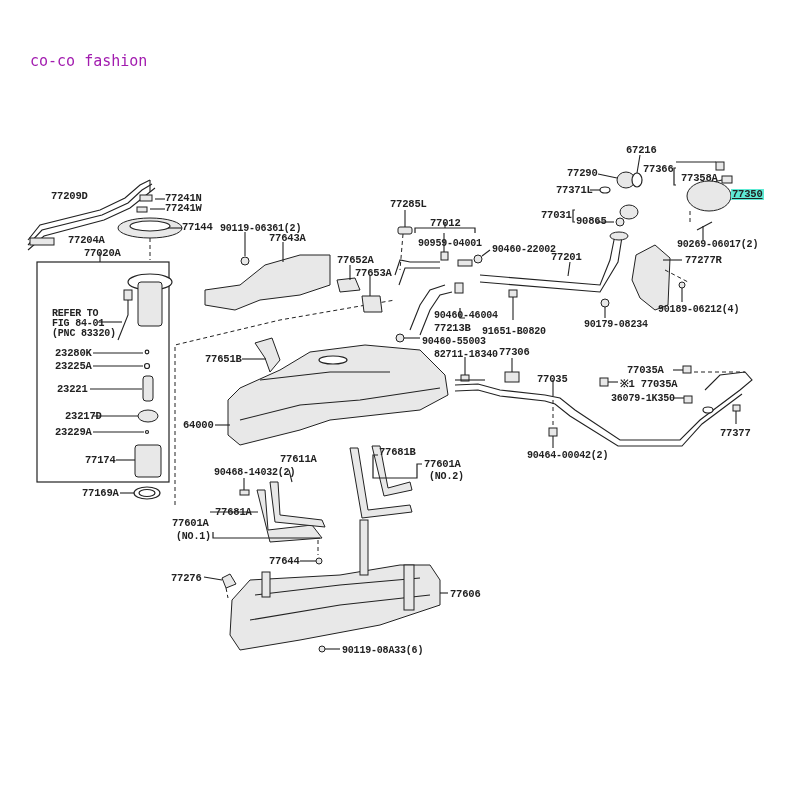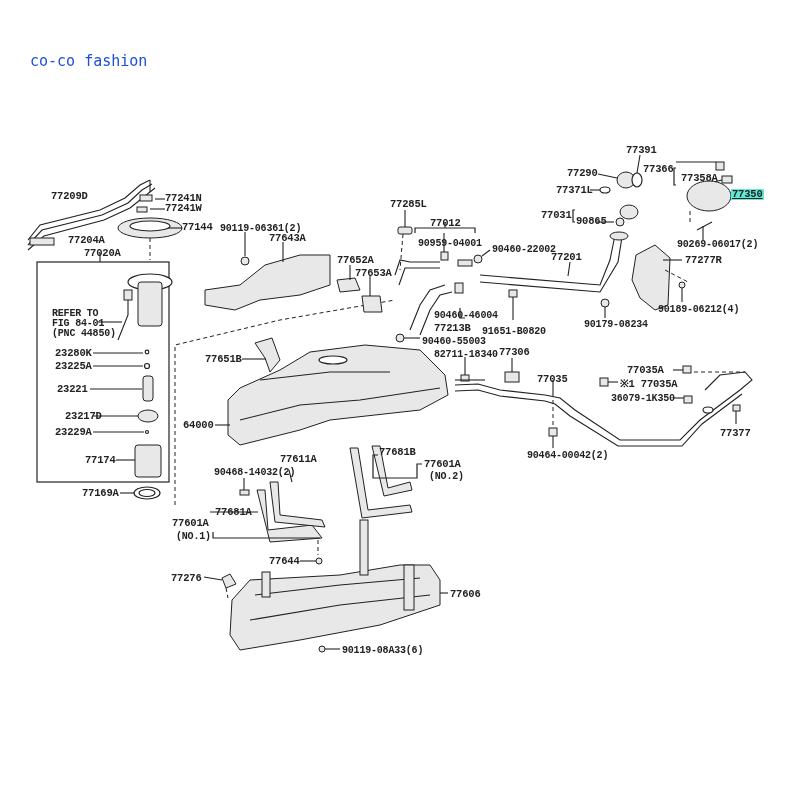--- a/index.html
+++ b/index.html
@@ -1,17 +1,17 @@
 <!DOCTYPE html>
 <html><head>
 <meta charset="utf-8">
 <style>
   html, body { margin:0; padding:0; background:#ffffff; }
   body { width:800px; height:800px; position:relative; overflow:hidden; font-family:"DejaVu Sans Mono", monospace; }
-  .brand { position:absolute; left:30px; top:52px; font-size:15px; color:#1d4ed8; font-family:"DejaVu Sans Mono", monospace; }
+  .brand { position:absolute; left:30px; top:52px; font-size:15px; color:#a21caf; font-family:"DejaVu Sans Mono", monospace; }
   svg.diagram { position:absolute; left:0; top:0; width:800px; height:800px; }
   .lbl { position:absolute; font-family:"Liberation Mono", monospace; font-weight:bold; font-size:10.5px; color:#222; white-space:nowrap; line-height:11px; letter-spacing:-0.2px; }
   .lbl.hl { background:#7fe07a; color:#222; padding:0 1px; }
   .lbl.small { font-size:10px; }
   .ln { stroke:#222; stroke-width:1.1; fill:none; }
   .dash { stroke:#222; stroke-width:1; fill:none; stroke-dasharray:4 3; }
   .part { stroke:#222; stroke-width:1.2; fill:#fff; }
   .partg { stroke:#222; stroke-width:1; fill:#e8e8e8; }
   .box { stroke:#222; stroke-width:1.2; fill:none; }
 </style>
@@ -197,21 +197,21 @@
 </svg>
 
 <div class="lbl" style="left:51px;top:191px">77209D</div>
 <div class="lbl" style="left:165px;top:193px">77241N</div>
 <div class="lbl" style="left:165px;top:203px">77241W</div>
 <div class="lbl" style="left:182px;top:222px">77144</div>
 <div class="lbl" style="left:68px;top:235px">77204A</div>
 <div class="lbl" style="left:84px;top:248px">77020A</div>
 <div class="lbl small" style="left:52px;top:308px">REFER TO</div>
 <div class="lbl small" style="left:52px;top:318px">FIG 84-01</div>
-<div class="lbl small" style="left:52px;top:328px">(PNC 44850)</div>
+<div class="lbl small" style="left:52px;top:328px">(PNC 83320)</div>
 <div class="lbl" style="left:55px;top:348px">23280K</div>
 <div class="lbl" style="left:55px;top:361px">23225A</div>
 <div class="lbl" style="left:57px;top:384px">23221</div>
 <div class="lbl" style="left:65px;top:411px">23217D</div>
 <div class="lbl" style="left:55px;top:427px">23229A</div>
 <div class="lbl" style="left:85px;top:455px">77174</div>
 <div class="lbl" style="left:82px;top:488px">77169A</div>
 
 <div class="lbl small" style="left:220px;top:223px">90119-06361(2)</div>
 <div class="lbl" style="left:269px;top:233px">77643A</div>
@@ -223,21 +223,21 @@
 <div class="lbl small" style="left:492px;top:244px">90460-22002</div>
 <div class="lbl" style="left:551px;top:252px">77201</div>
 <div class="lbl small" style="left:434px;top:310px">90460-46004</div>
 <div class="lbl" style="left:434px;top:323px">77213B</div>
 <div class="lbl small" style="left:482px;top:326px">91651-B0820</div>
 <div class="lbl small" style="left:422px;top:336px">90460-55003</div>
 <div class="lbl small" style="left:434px;top:349px">82711-18340</div>
 <div class="lbl" style="left:499px;top:347px">77306</div>
 <div class="lbl" style="left:537px;top:374px">77035</div>
 
-<div class="lbl" style="left:626px;top:145px">77391</div>
+<div class="lbl" style="left:626px;top:145px">67216</div>
 <div class="lbl" style="left:567px;top:168px">77290</div>
 <div class="lbl" style="left:643px;top:164px">77366</div>
 <div class="lbl" style="left:681px;top:173px">77358A</div>
 <div class="lbl" style="left:556px;top:185px">77371L</div>
 <div class="lbl hl" style="left: 731px; top: 189px; background: #5eead4; text-decoration: underline;">77350</div>
 <div class="lbl" style="left:541px;top:210px">77031</div>
 <div class="lbl" style="left:576px;top:216px">90865</div>
 <div class="lbl small" style="left:677px;top:239px">90269-06017(2)</div>
 <div class="lbl" style="left:685px;top:255px">77277R</div>
 <div class="lbl small" style="left:584px;top:319px">90179-08234</div>

